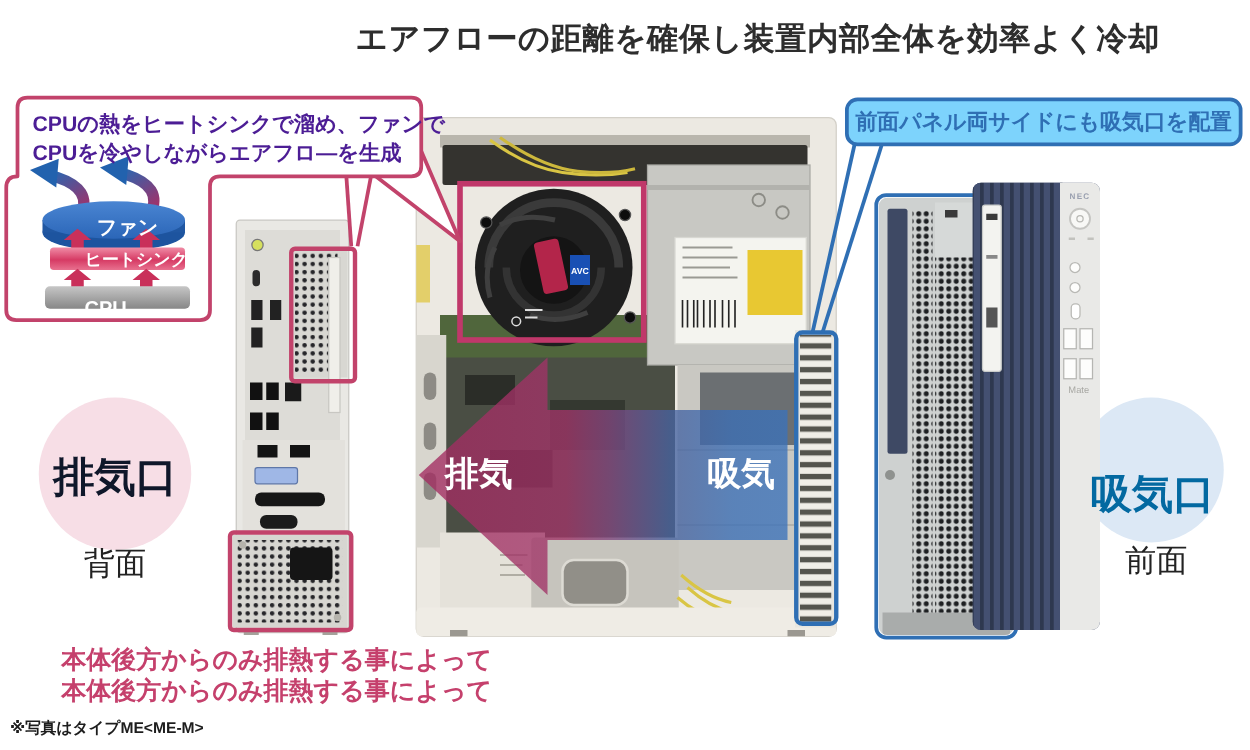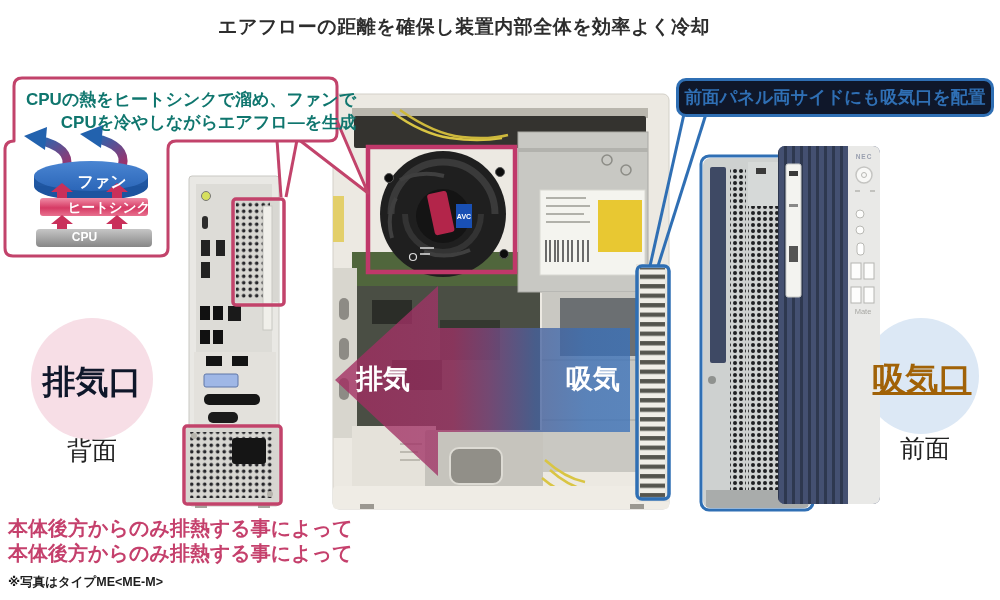--- a/index.html
+++ b/index.html
@@ -1,39 +1,39 @@
 <!DOCTYPE html>
 <html><head>
 <meta charset="utf-8">
 <style>
   html,body{margin:0;padding:0;background:#fff;}
   #stage{position:relative;width:1000px;height:600px;background:#ffffff;overflow:hidden;
          font-family:"Liberation Sans","DejaVu Sans",sans-serif;}
   #art{position:absolute;left:0;top:0;}
   .txt{position:absolute;white-space:nowrap;}
-  .title{left:0;top:14px;width:928px;text-align:center;font-size:19px;font-weight:600;
+  .title{left:0;top:14px;width:928px;text-align:right;font-size:25px;font-weight:600;
          color:#2d2d2d;letter-spacing:.5px;}
-  .callout-cpu-text{left:26px;top:88px;font-size:17px;font-weight:700;color:#0f766e;line-height:23px;text-align:right;}
+  .callout-cpu-text{left:26px;top:88px;font-size:17px;font-weight:700;color:#4c1d95;line-height:23px;}
   .diag-label{position:absolute;text-align:center;color:#fff;font-weight:700;}
   .lbl-fan{left:34px;top:172px;width:136px;font-size:16px;}
   .lbl-heatsink{left:40px;top:199px;width:108px;font-size:13.5px;line-height:17px;margin-left:15px;}
-  .lbl-cpu{left:36px;top:228px;width:97px;font-size:12px;line-height:18px;}
+  .lbl-cpu{left:36px;top:239px;width:97px;font-size:16px;line-height:18px;}
   .circle-label{position:absolute;text-align:center;font-size:33px;font-weight:700;}
   .exhaust-label{left:32px;top:360px;width:120px;color:#0f172a;}
-  .intake-label{left:865px;top:357px;width:114px;color:#a16207;text-decoration:underline;}
+  .intake-label{left:865px;top:373px;width:114px;color:#0369a1;}
   .caption{position:absolute;text-align:center;font-size:25px;font-weight:500;color:#222;}
   .rear-caption{left:32px;top:434px;width:120px;}
   .front-caption{left:868px;top:432px;width:114px;}
-  .callout-front{position:absolute;left:676px;top:78px;width:312px;height:33px;background:#0f172a;
+  .callout-front{position:absolute;left:676px;top:78px;width:312px;height:33px;background:#7dd3fc;
          border:3px solid #2f6fb4;border-radius:10px;text-align:center;line-height:33px;
          font-size:17.5px;font-weight:700;color:#2f6fb4;}
   .arrow-label{position:absolute;color:#fff;font-size:27px;font-weight:700;}
   .arrow-exhaust{left:353px;top:361px;width:60px;text-align:center;}
   .arrow-intake{left:561px;top:361px;width:64px;text-align:center;font-family:Liberation Serif, serif;}
-  .note{position:absolute;font-size:20px;font-weight:700;line-height:25px;}
+  .note{position:absolute;font-size:20px;font-weight:700;line-height:25px;margin-left:41px;}
   .note-exhaust{left:8px;top:516px;color:#c5406c;}
   .note-intake{right:5px;top:519px;color:#4078ba;text-align:right;}
   .footnote{left:8px;top:574px;font-size:12.5px;font-weight:700;color:#1d1d1d;}
 </style>
 </head>
 <body>
 
 <div id="stage">
 
 <svg id="art" width="1000" height="600" viewBox="0 0 1000 600">

